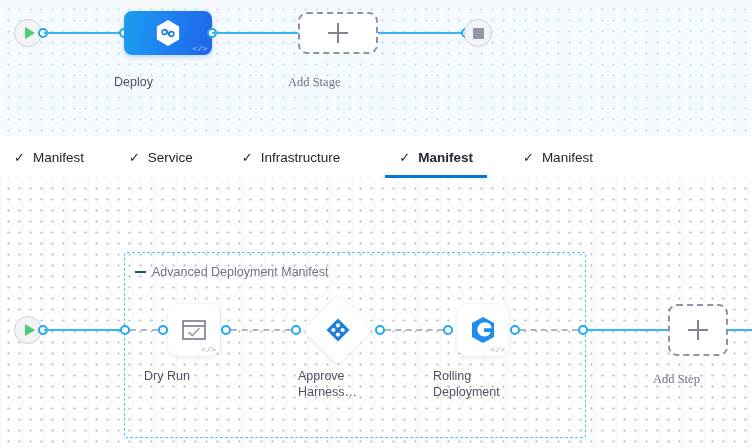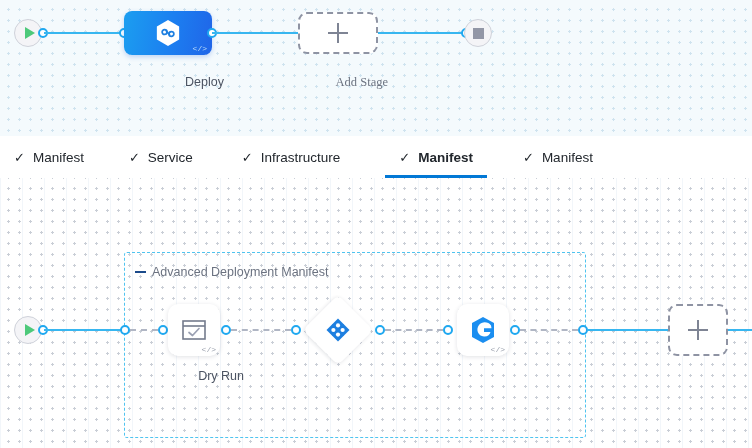--- a/index.html
+++ b/index.html
@@ -93,21 +93,21 @@
     box-sizing:border-box;
   }
   .plus{position:relative;width:20px;height:20px;}
   .plus:before,.plus:after{
     content:"";position:absolute;background:#7e8494;
   }
   .plus:before{left:0;top:9px;width:20px;height:2px;}
   .plus:after{top:0;left:9px;height:20px;width:2px;}
 
   .node-label{
-    position:absolute;text-align:right;font-size:12.5px;color:#4b5362;
+    position:absolute;text-align:left;font-size:12.5px;color:#4b5362;
     line-height:16px;
   }
   .node-label.muted{color:#6b7280;font-family:Liberation Serif, serif;}
 
   
   .step-group{
     position:absolute;border:1px dashed #4fc4f0;border-radius:3px;
     background:transparent;box-sizing:border-box;
   }
   .group-header{
@@ -246,37 +246,40 @@
           <path d="M12.5 13 L18.5 7 L24.5 13 L18.5 19 Z"></path>
         </g>
         <g fill="#ffffff">
           <circle cx="13" cy="8.4" r="2.1"></circle>
           <circle cx="13" cy="17.6" r="2.1"></circle>
           <circle cx="8.4" cy="13" r="2.1"></circle>
           <circle cx="17.6" cy="13" r="2.1"></circle>
         </g>
       </svg>
     </div>
+    <div class="node-label" style="left:298px;top:190px;width:80px;">Approve Harness…</div>
     <div class="port" style="left:375px;top:147px;"></div>
 
     <div class="line dash" style="left:385px;top:151px;width:58px;"></div>
     <div class="port" style="left:443px;top:147px;"></div>
 
     <div class="step-box" style="left:457px;top:126px;">
       <svg class="rolling-icon" viewBox="0 0 26 28">
         <path d="M13 1 L24 7 L24 21 L13 27 L2 21 L2 7 Z" fill="#1b8ef0"></path>
         <path d="M21 9.5 C18.5 5.5 12 5 9 9 C5.5 13.5 8 20 14 20.5 C17.5 20.8 20 18.5 20.5 16 L14 16 L14 12.3 L21.5 12.3" fill="#ffffff"></path>
       </svg>
       <span class="code-badge">&lt;/&gt;</span>
     </div>
+    <div class="node-label" style="left:433px;top:190px;width:100px;">Rolling Deployment</div>
     <div class="port" style="left:510px;top:147px;"></div>
 
     <div class="line dash" style="left:520px;top:151px;width:58px;"></div>
     <div class="port" style="left:578px;top:147px;"></div>
 
     <div class="line" style="left:588px;top:151px;width:80px;"></div>
 
     <div class="add-node" style="left:668px;top:126px;width:60px;height:52px;">
       <div class="plus"></div>
     </div>
+    <div class="node-label muted" style="left:653px;top:193px;width:90px;">Add Step</div>
     <div class="line" style="left:728px;top:151px;width:24px;"></div>
   </div>
 </div>
 
 </body></html>

